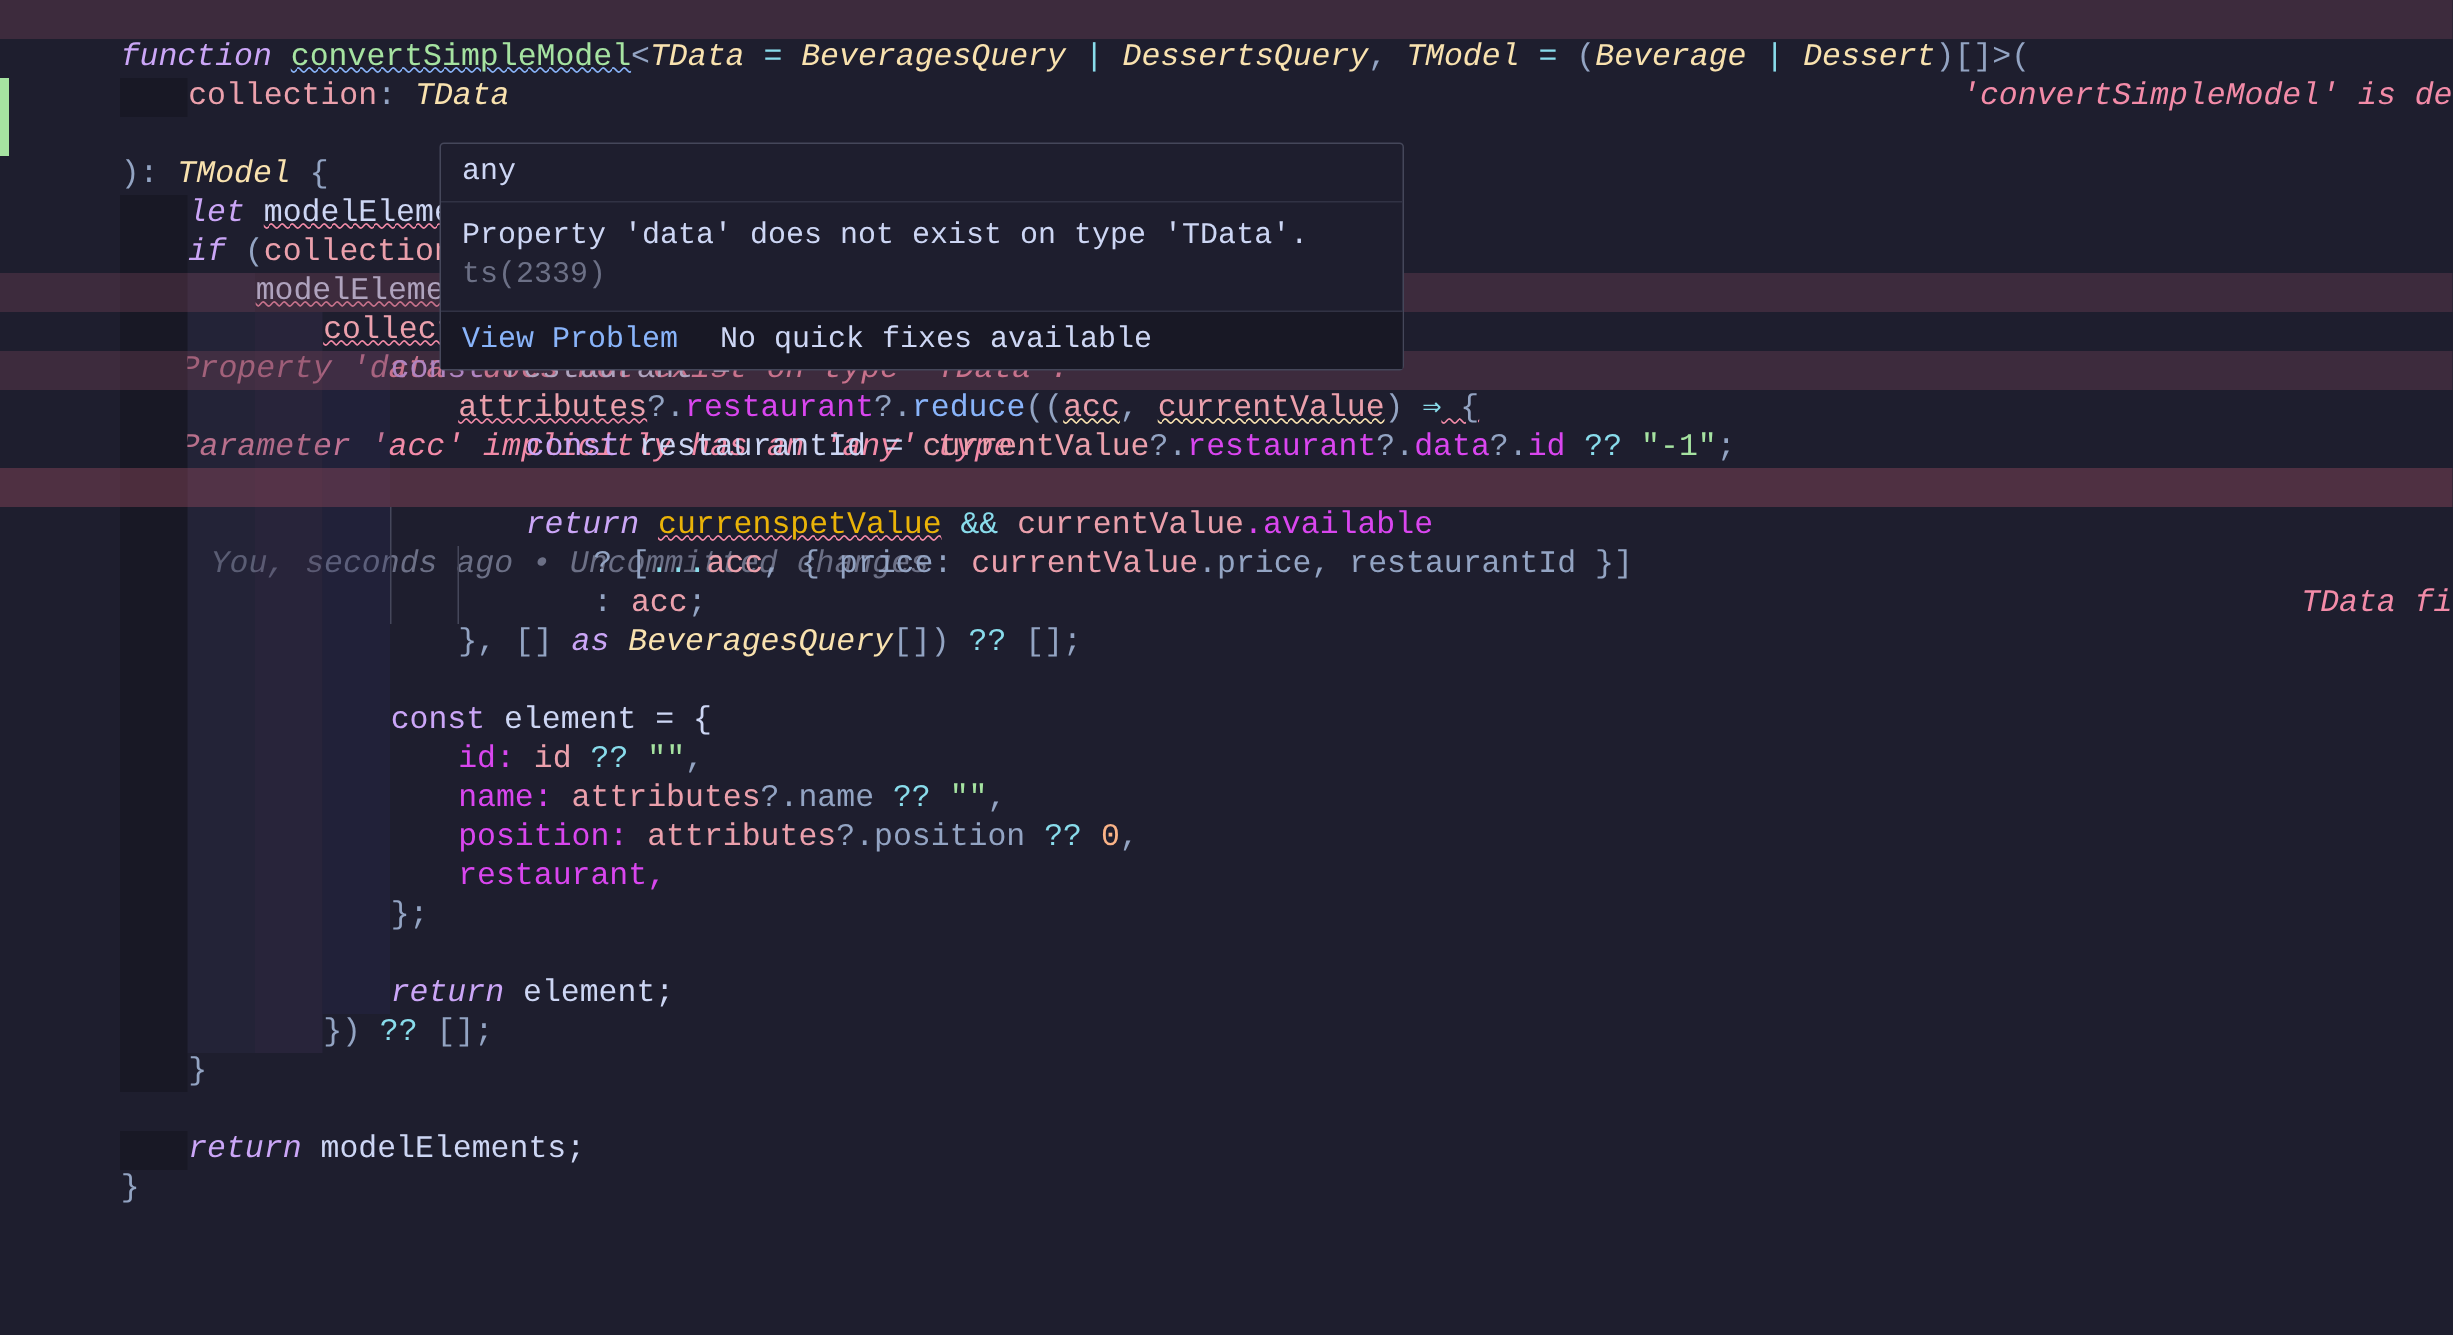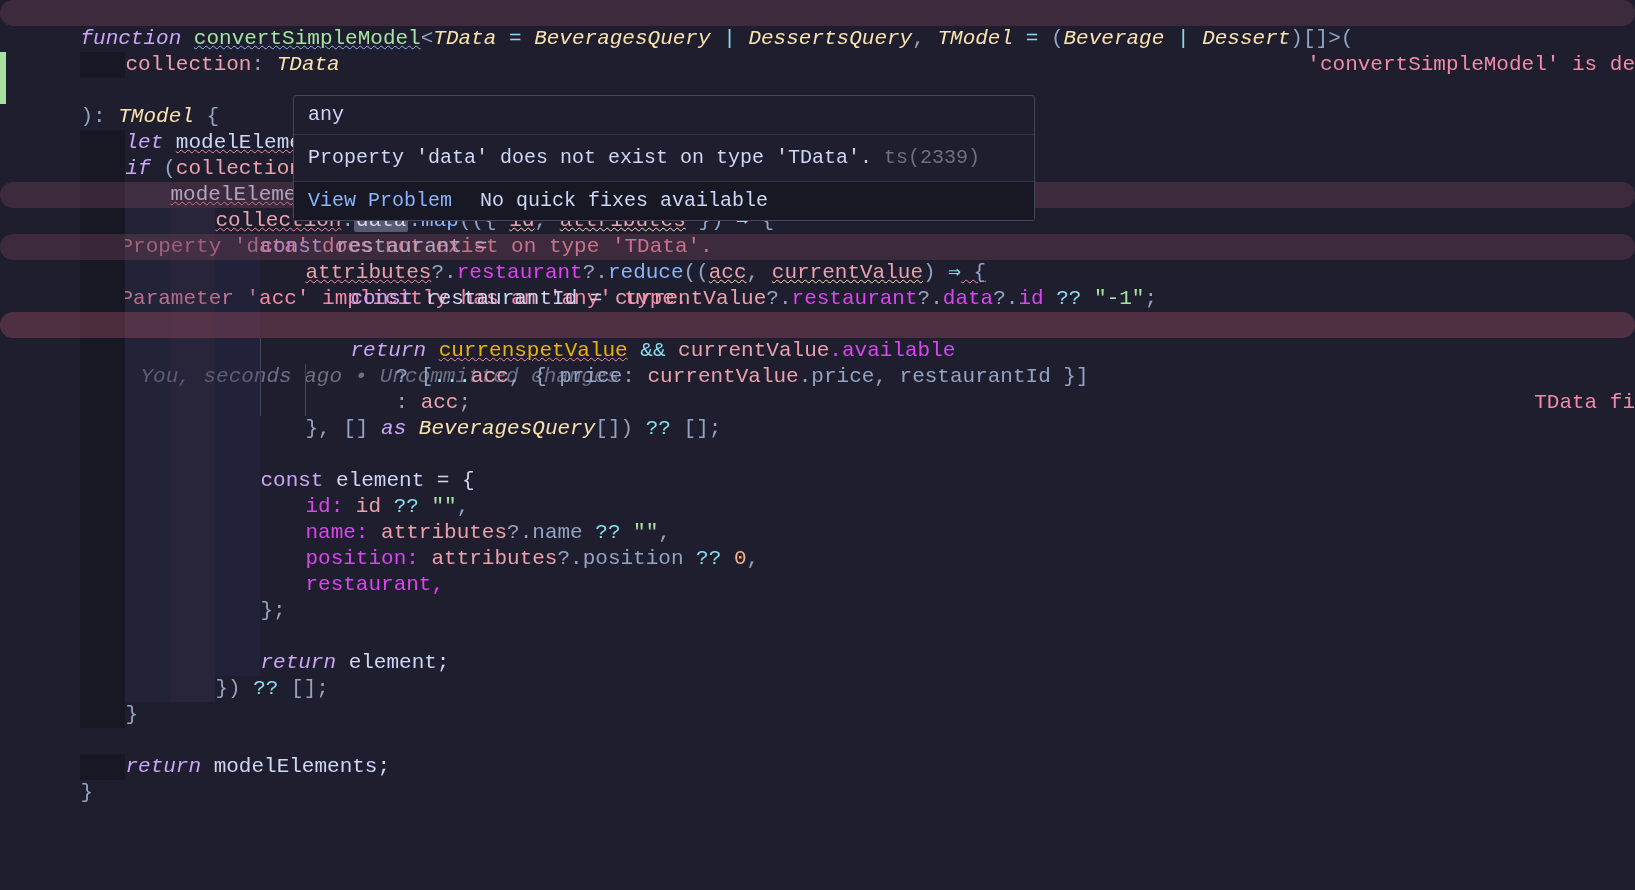--- a/index.html
+++ b/index.html
@@ -28,21 +28,21 @@
   }
   .gutter-marker {
     position: absolute;
     left: 0;
     top: 0;
     width: 6px;
     height: 100%;
     background: #a6e3a1;
   }
   .bg-dark { background: #181825; }
-  .bg-highlight { background: rgba(120, 70, 90, 0.35); border-radius: 13px; }
+  .bg-highlight { background: rgba(120, 70, 90, 0.35); }
   .bg-indent1 { background: rgba(50, 50, 75, 0.3); }
   .bg-indent2 { background: rgba(60, 48, 80, 0.35); }
   .bg-indent3 { background: rgba(45, 45, 90, 0.25); }
   .indent-box {
     display: inline-block;
     width: 45px;
     height: 26px;
     vertical-align: top;
   }
   .indent-guide {
@@ -54,31 +54,31 @@
   .punct { color: #93a4c3; }
   .param { color: #eba0ac; }
   .var { color: #cdd6f4; }
   .var-err { color: #eab308; text-decoration: underline wavy #f38ba8; text-decoration-thickness: 1px; }
   .prop { color: #d946ef; }
   .prop-hl { color: #cdd6f4; background: #585b70; padding: 0 2px; border-radius: 2px; }
   .method { color: #89b4fa; }
   .string { color: #a6e3a1; }
   .num { color: #fab387; }
   .op { color: #89dceb; }
-  .err-inline { color: #f38ba8; }
+  .err-inline { color: #f38ba8; font-style: italic; }
   .comment-inline { color: #6c7086; font-style: italic; }
   .const-kw { color: #cba6f7; }
   .underline-err { text-decoration: underline wavy #f38ba8; text-decoration-thickness: 1px; }
   .underline-warn { text-decoration: underline wavy #f9e2af; text-decoration-thickness: 1px; }
 
   .tooltip {
     position: absolute;
     top: 95px;
     left: 293px;
-    width: 742px;
+    width: 643px;
     background: #1e1e2e;
     border: 1px solid #45475a;
     border-radius: 3px;
     z-index: 100;
     font-size: 20px;
   }
   .tooltip-type {
     padding: 6px 14px;
     color: #cdd6f4;
     border-bottom: 1px solid #313244;

